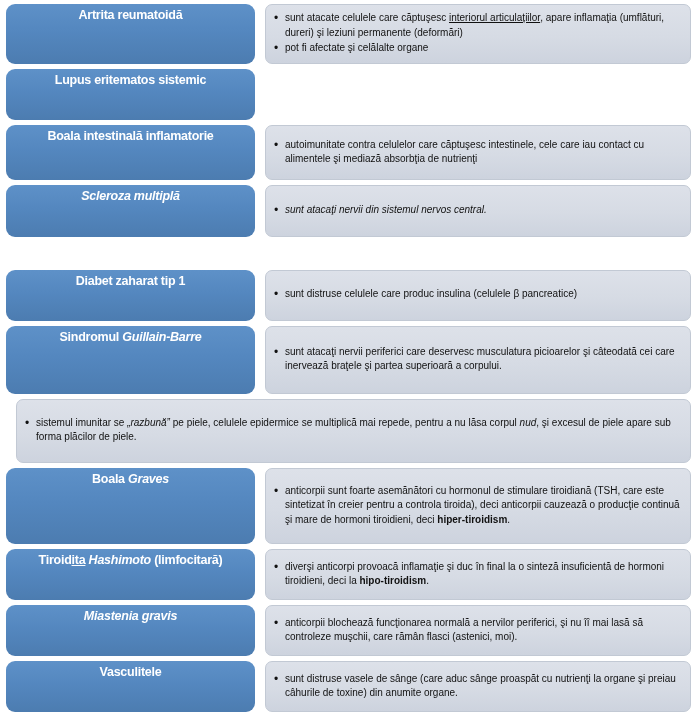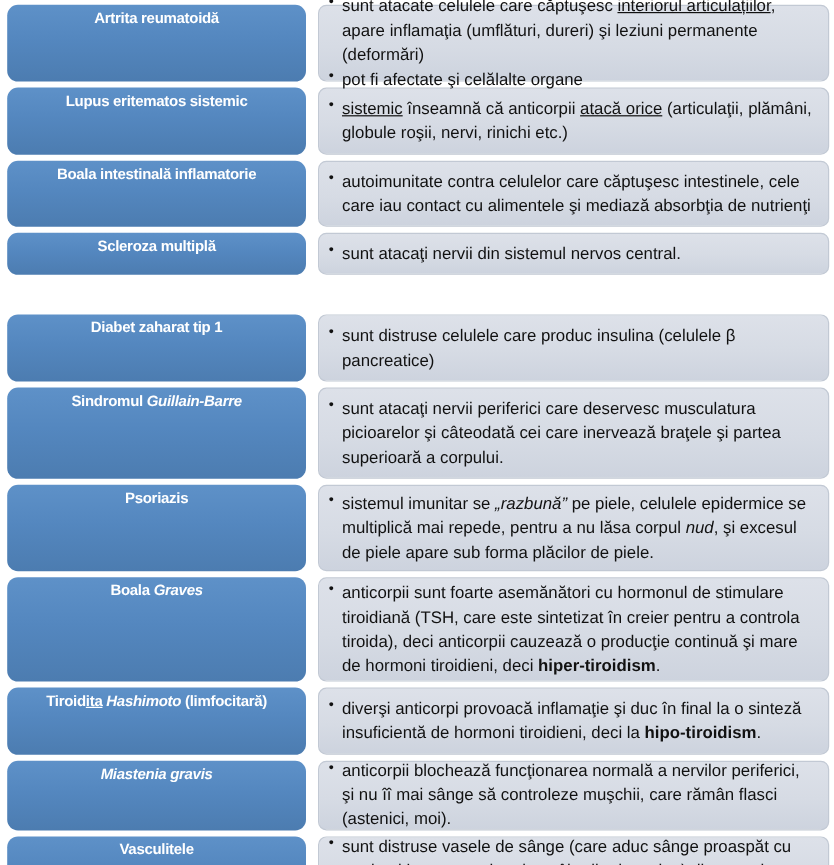--- a/index.html
+++ b/index.html
@@ -57,21 +57,21 @@
     border-radius: 7px;
     background: #d7dce4;
     background: linear-gradient(180deg, #dde1e9 0%, #d6dbe4 55%, #cdd3de 100%);
     border: 1px solid #c2c9d4;
     box-sizing: border-box;
     display: flex;
     flex-direction: column;
     justify-content: center;
     padding: 6px 10px 6px 8px;
     color: #111111;
-    font-size: 14px;
+    font-size: 10px;
     line-height: 1.45;
   }
 
   ul.bullets {
     list-style: none;
     margin: 0;
     padding: 0;
   }
   ul.bullets li {
     position: relative;
@@ -88,21 +88,21 @@
   }
 
   .u { text-decoration: underline; }
   .i { font-style: italic; }
   .b { font-weight: bold; }
 
   
   .r0  { height: 64px; }
   .r1  { height: 59px; }
   .r2  { height: 62px; }
-  .r3  { height: 59px; }
+  .r3  { height: 59px; font-style: italic; }
   .r4  { height: 58px; margin-top: 28px; }
   .r5  { height: 78px; }
   .r6  { height: 72px; }
   .r7  { height: 87px; }
   .r8  { height: 58px; }
   .r9  { height: 58px; }
   .r10 { height: 58px; }
 </style>
 </head>
 <body>
@@ -116,25 +116,20 @@
         <ul class="bullets">
           <li>sunt atacate  celulele care căptuşesc <span class="u">interiorul articulațiilor</span>, apare inflamaţia (umflături, dureri) şi leziuni permanente (deformări)</li>
           <li>pot fi afectate şi celălalte organe</li>
         </ul>
       </div>
     </div>
     <div class="row r1">
       <div class="label-box">
         <span>Lupus eritematos sistemic</span>
       </div>
-      <div class="content-box">
-        <ul class="bullets">
-          <li><span class="u">sistemic</span> înseamnă că anticorpii <span class="u">atacă orice</span> (articulaţii, plămâni, globule roşii, nervi, rinichi etc.)</li>
-        </ul>
-      </div>
     </div>
     <div class="row r2">
       <div class="label-box">
         <span>Boala intestinală inflamatorie</span>
       </div>
       <div class="content-box">
         <ul class="bullets">
           <li>autoimunitate  contra celulelor care căptuşesc intestinele, cele care iau contact cu alimentele şi mediază absorbţia de nutrienţi</li>
         </ul>
       </div>
@@ -163,23 +158,20 @@
       <div class="label-box">
         <span>Sindromul <span class="i">Guillain-Barre</span></span>
       </div>
       <div class="content-box">
         <ul class="bullets">
           <li>sunt atacaţi  nervii periferici care deservesc musculatura picioarelor şi câteodată cei care inervează braţele şi partea superioară a corpului.</li>
         </ul>
       </div>
     </div>
     <div class="row r6">
-      <div class="label-box">
-        <span>Psoriazis</span>
-      </div>
       <div class="content-box">
         <ul class="bullets">
           <li>sistemul imunitar  se <span class="i">„razbună”</span>  pe piele, celulele epidermice se multiplică mai  repede, pentru a nu lăsa corpul <span class="i">nud</span>, şi excesul de piele apare sub forma plăcilor de piele.</li>
         </ul>
       </div>
     </div>
     <div class="row r7">
       <div class="label-box">
         <span>Boala <span class="i">Graves</span></span>
       </div>
@@ -198,21 +190,21 @@
           <li>diverşi anticorpi provoacă inflamaţie  şi duc în final la o sinteză insuficientă de hormoni tiroidieni, deci la <span class="b">hipo-tiroidism</span>.</li>
         </ul>
       </div>
     </div>
     <div class="row r9">
       <div class="label-box">
         <span><span class="i">Miastenia gravis</span></span>
       </div>
       <div class="content-box">
         <ul class="bullets">
-          <li>anticorpii blochează funcţionarea normală a nervilor periferici, şi nu îî mai sânge să controleze muşchii, care rămân flasci (astenici, moi).</li>
+          <li>anticorpii blochează funcţionarea normală a nervilor periferici, şi nu îî mai lasă să controleze muşchii, care rămân flasci (astenici, moi).</li>
         </ul>
       </div>
     </div>
     <div class="row r10">
       <div class="label-box">
         <span>Vasculitele</span>
       </div>
       <div class="content-box">
         <ul class="bullets">
           <li>sunt distruse vasele de sânge (care aduc sânge proaspăt cu nutrienţi la organe şi preiau câhurile de toxine) din anumite organe.</li>

